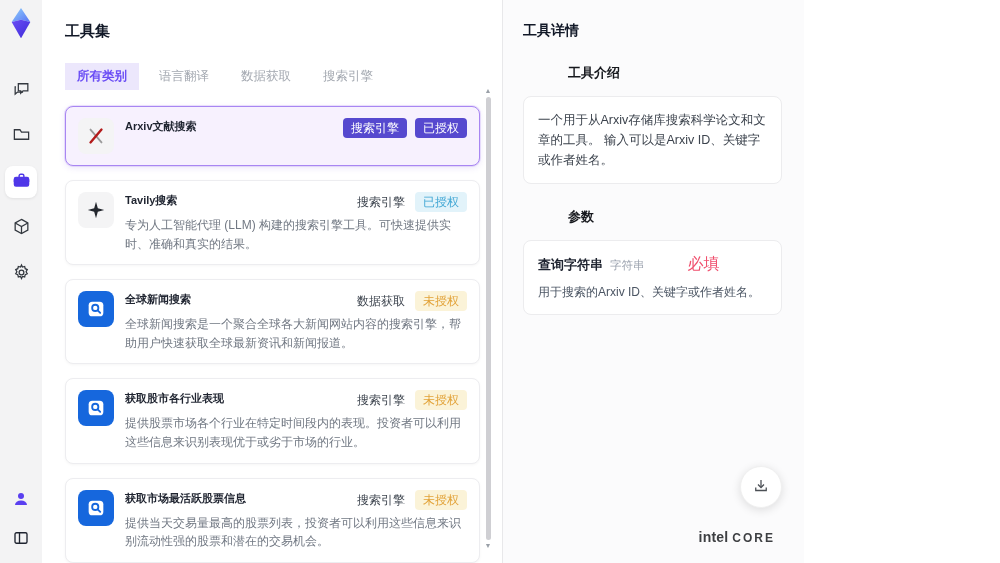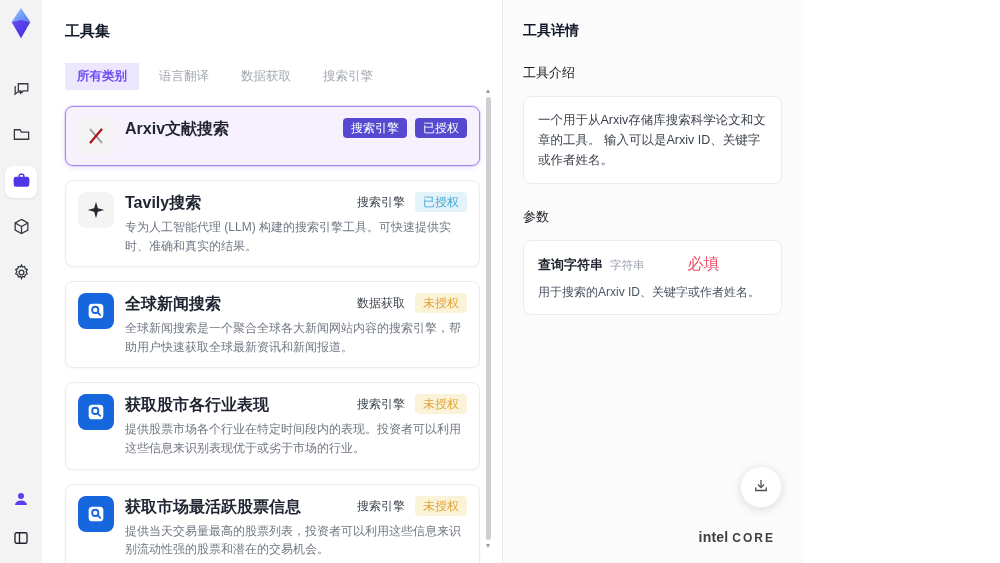--- a/index.html
+++ b/index.html
@@ -24,36 +24,36 @@
   .tab { border:none; background:transparent; font-size:12.5px; color:#a3a8b0; padding:5px 12px; border-radius:0; cursor:pointer; font-family:inherit; }
   .tab.tab-true { background:#ece7fc; color:#6b4ef5; font-weight:600; }
   .tools { width:415px; display:flex; flex-direction:column; gap:14px; }
   .tool-card { position:relative; display:flex; gap:11px; padding:11px 12px; background:#fff; border:1px solid #ededf0; border-radius:8px; box-shadow:0 1px 3px rgba(0,0,0,.04); cursor:pointer; }
   .tool-card.sel-true { background:#f7f1fe; border:1px solid #a886f2; box-shadow:0 0 0 1px rgba(153,105,242,.18), 0 2px 6px rgba(120,80,220,.14); }
   .tool-icon { width:36px; height:36px; border-radius:8px; background:#f4f4f5; display:flex; align-items:center; justify-content:center; flex-shrink:0; overflow:hidden; }
   .tool-icon.icon-bluesearch { background:#1667dd; }
   .tool-icon svg { width:22px; height:22px; }
   .tool-body { flex:1; min-width:0; }
   .tool-head { display:flex; align-items:flex-start; }
-  .tool-name { font-size:16px; font-weight:700; color:#1f2430; flex:1; padding-top:1px; }
+  .tool-name { font-size:11px; font-weight:700; color:#1f2430; flex:1; padding-top:1px; }
   .tool-tags { display:flex; gap:8px; align-items:center; flex-shrink:0; }
   .tag { font-size:12px; line-height:1; padding:4px 8px; border-radius:4px; white-space:nowrap; }
   .tag.cat-solid, .tag.st-purple { background:#5649cf; color:#ffffff; }
   .tag.cat-plain { background:transparent; color:#3f4650; padding:4px 2px; }
   .tag.st-blue { background:#e2f3fa; color:#42a7d4; }
   .tag.st-yellow { background:#fbf3d8; color:#e2a238; }
   .tool-desc { font-size:12px; color:#717883; line-height:1.55; margin-top:4px; }
   .vscroll { position:absolute; right:9px; top:88px; bottom:14px; width:10px; display:flex; flex-direction:column; align-items:center; }
   .vscroll .arrow { font-size:7px; color:#9aa0a8; line-height:6px; }
   .vscroll .thumb { flex:1; width:5px; background:#cfcfd3; border-radius:3px; margin:3px 0; }
 
   
   .detail-panel { flex:1; background:#fbfbfc; border-left:1px solid #e8e8ea; padding:22px 22px 0 20px; position:relative; }
   .detail-title { font-size:14px; font-weight:700; color:#111827; margin-bottom:24px; }
-  .section-heading { font-size:13px; font-weight:400; color:#16181d; margin-bottom:14px; }
+  .section-heading { font-size:13px; font-weight:700; color:#16181d; margin-bottom:14px;margin-left:45px; }
   .box { background:#ffffff; border:1px solid #ececee; border-radius:8px; padding:13px 14px; margin-bottom:24px; }
   .intro-text { font-size:12.5px; color:#3c434d; line-height:1.6; }
   .param-head { display:flex; align-items:baseline; gap:7px; margin-bottom:9px; }
   .param-name { font-size:13px; font-weight:700; color:#1f2430; }
   .param-type { font-size:11.5px; color:#9ca3af; }
   .param-required { font-size:16px; color:#f0506e;margin-left:36px; }
   .param-desc { font-size:12px; color:#4b5563; }
 
   .download-fab { position:absolute; right:22px; bottom:55px; width:42px; height:42px; border-radius:50%; border:1px solid #f0f0f0; background:#fff; box-shadow:0 2px 10px rgba(0,0,0,.12); cursor:pointer; display:flex; align-items:center; justify-content:center; }
   .download-fab svg { width:18px; height:18px; stroke:#4b4f55; fill:none; stroke-width:1.7; }

